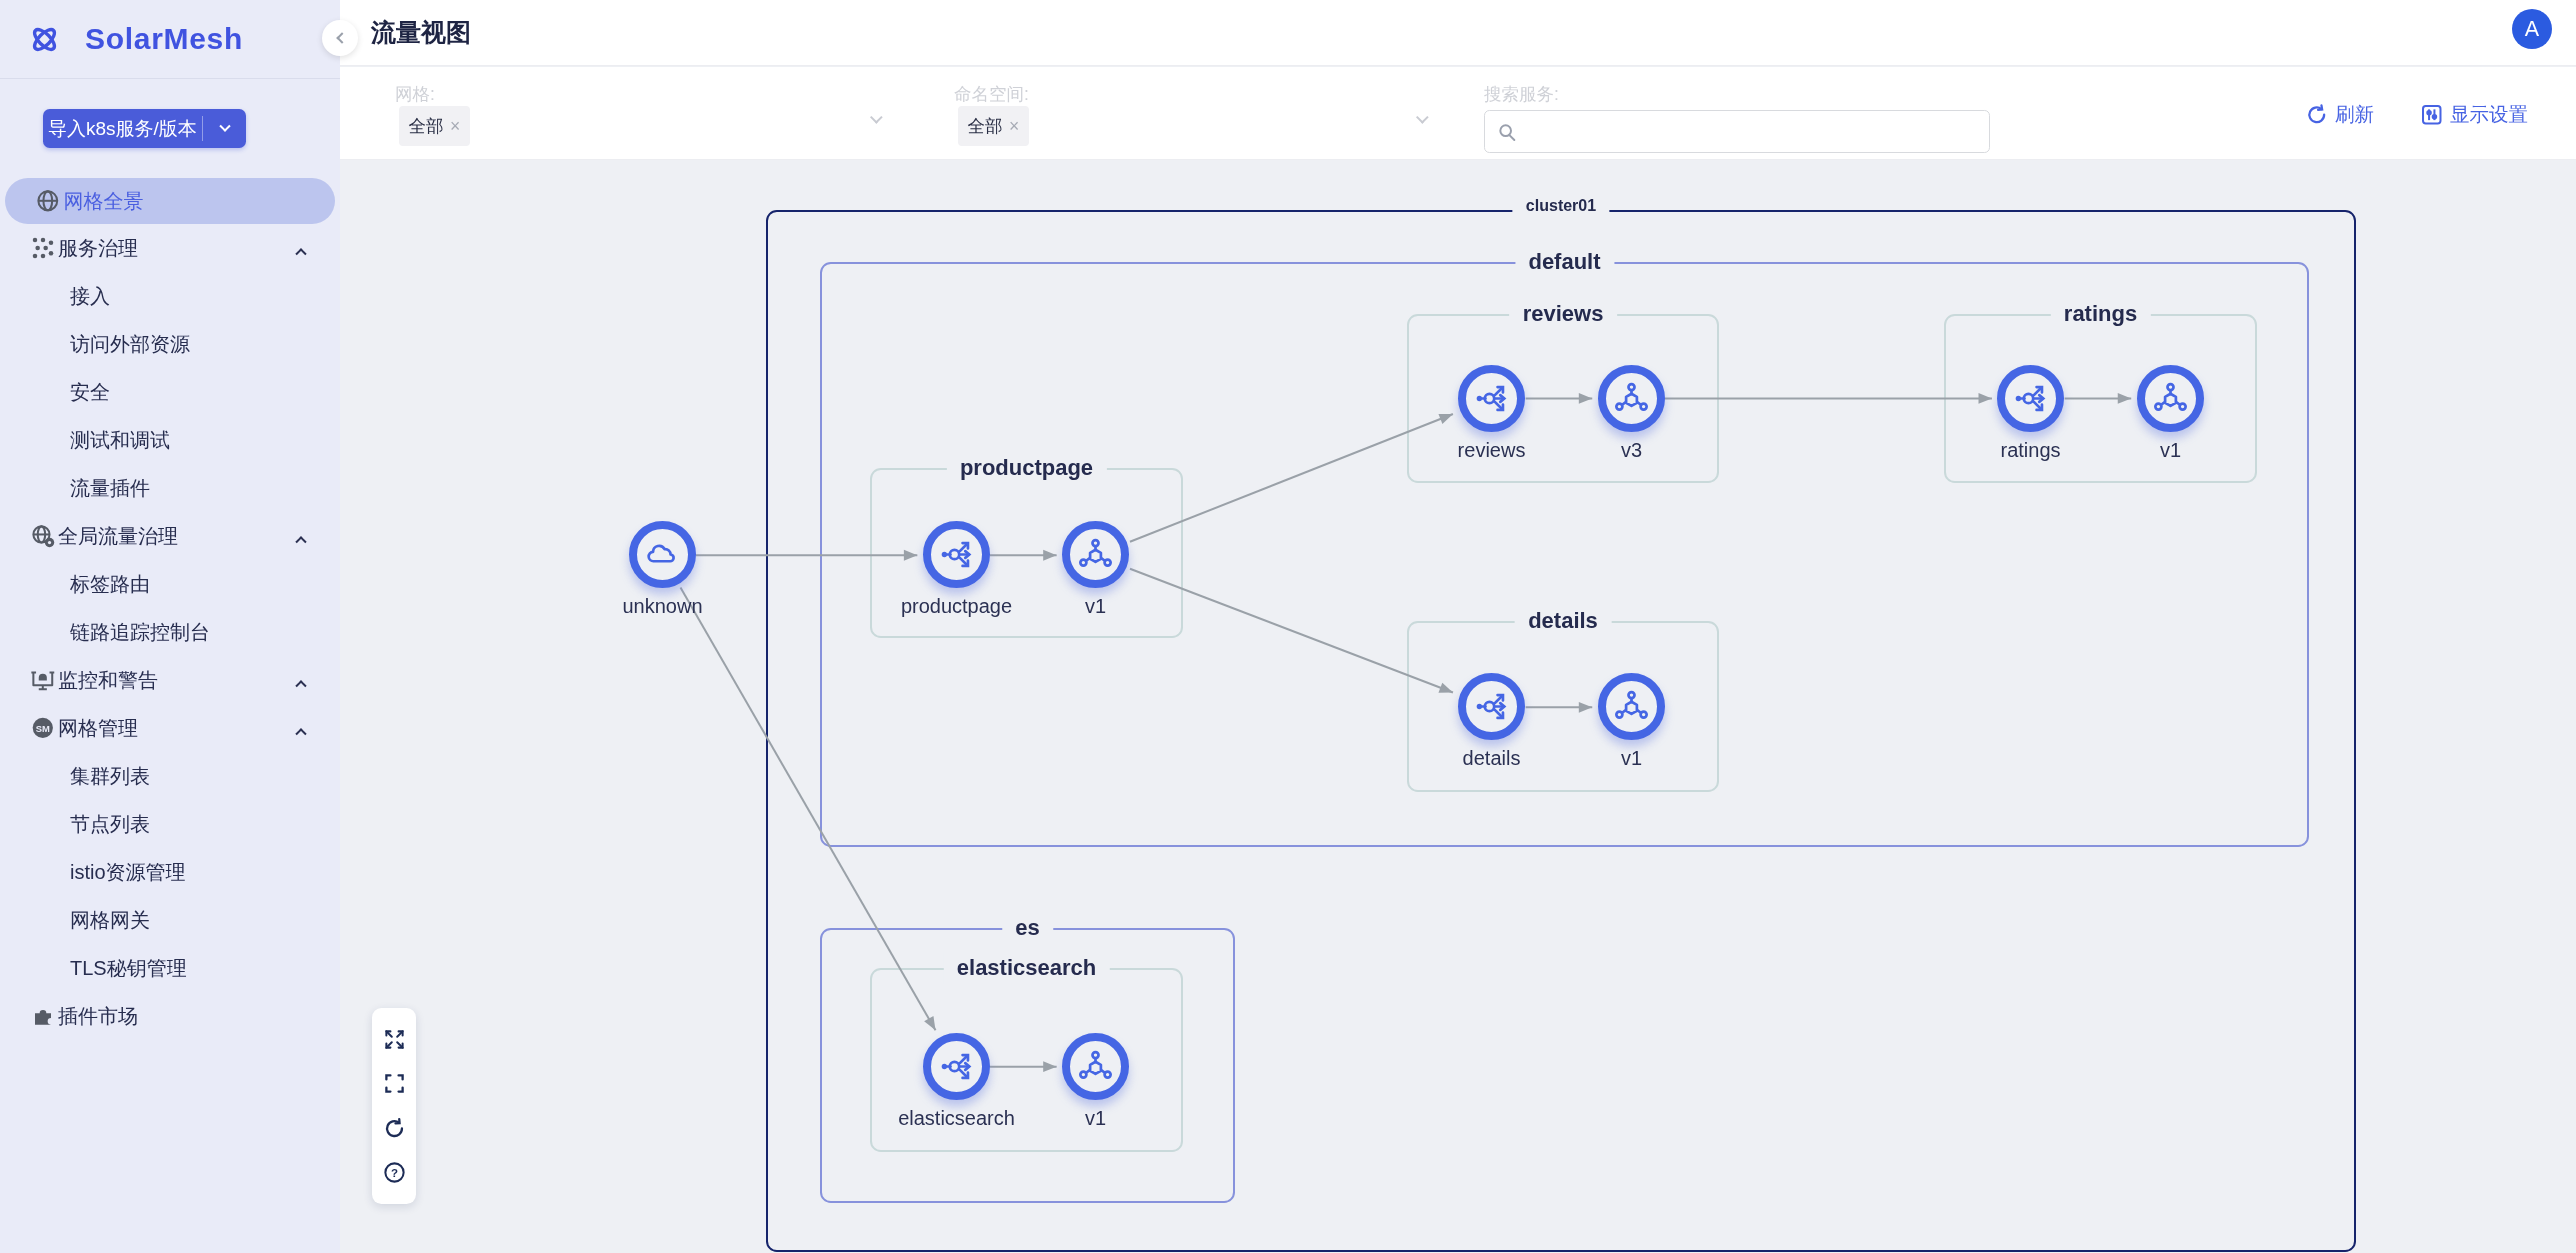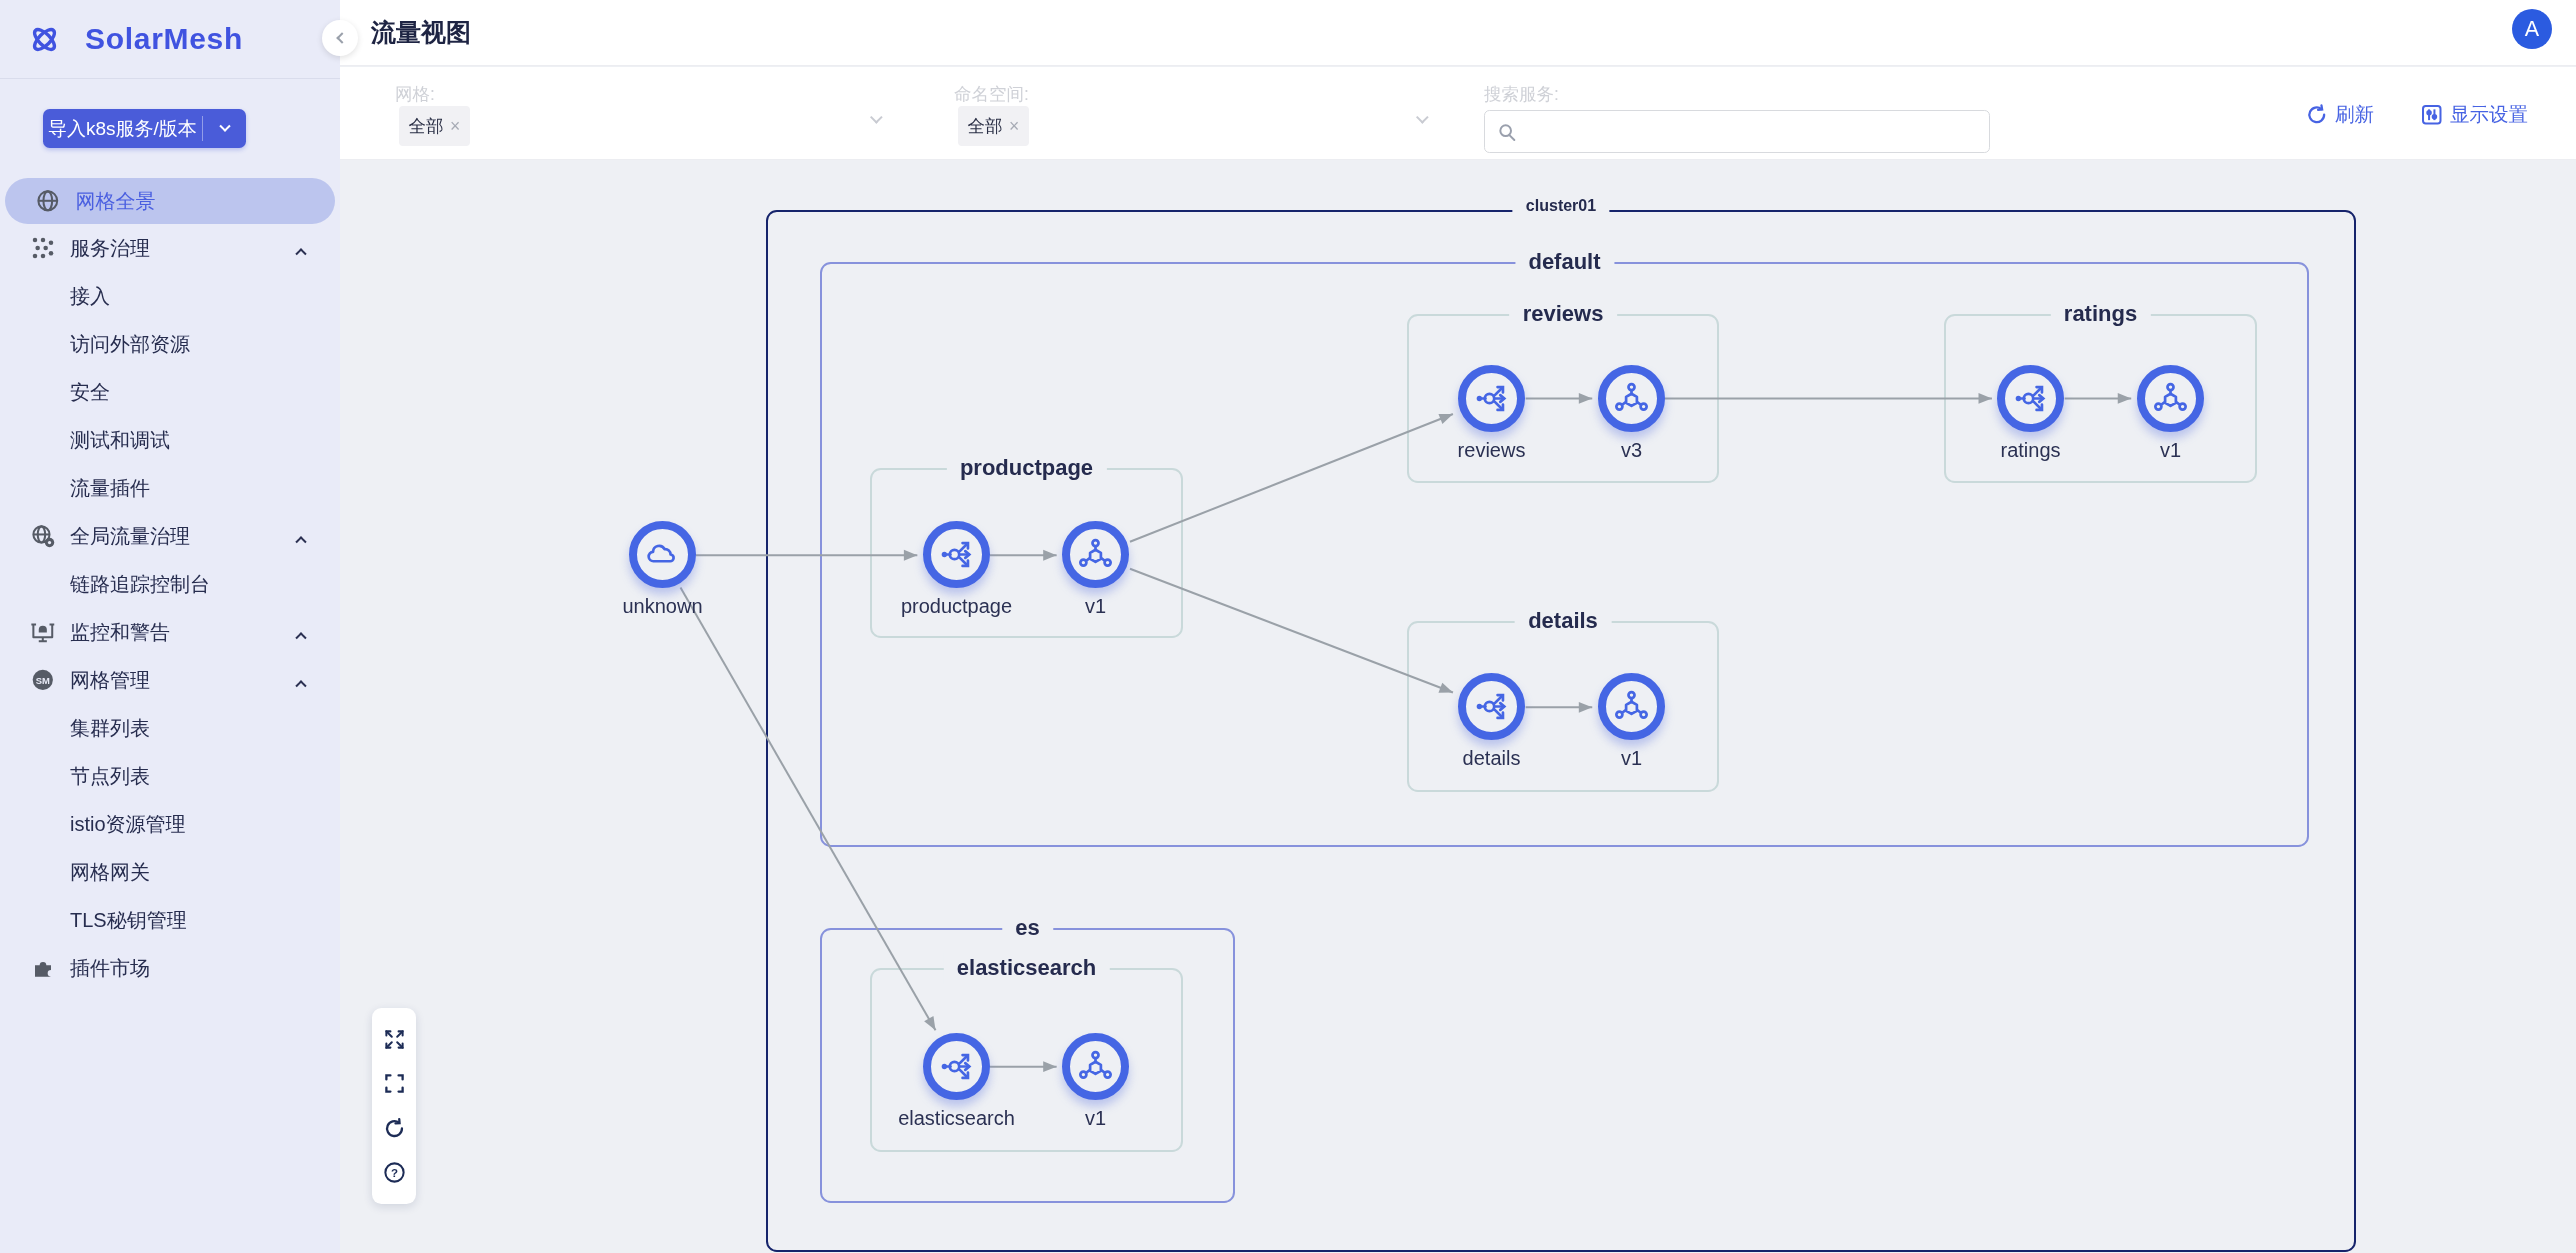--- a/index.html
+++ b/index.html
@@ -19,21 +19,21 @@
   .import-btn .split { width:1.3px; height:25.6px; background:rgba(255,255,255,.4); }
   .import-btn .caret { width:43px; display:flex; justify-content:center; }
   .chev { display:inline-block; width:10.8px; height:10.8px; border-left:2.7px solid currentColor;
     border-top:2.7px solid currentColor; }
   .chev.down { transform:rotate(-135deg) translate(2px,2px); }
   .chev.up { transform:rotate(45deg) translate(2px,2px); }
   .chev.left { transform:rotate(-45deg); }
   .menu { margin-top:30px; }
   .mi { height:48px; display:flex; align-items:center; font-size:20px; color:#272d4f; cursor:pointer; }
   .mi .ic { width:31px; margin-left:27px; display:flex; justify-content:center; }
-  .mi .lbl { margin-left:12px; flex:1; }
+  .mi .lbl { margin-left:0; flex:1; }
   .mi .arrow { margin-right:35px; color:#2b3052; }
   .mi.active { background:#bcc5ee; border-radius:24px; margin:0 5.4px; height:46px; }
   .mi.active .lbl { color:#4a5fe0; }
   .mi.child .lbl { margin-left:70px; }
 
   
   .header { position:absolute; left:340px; top:0; width:2236px; height:66px; background:#fff;
     border-bottom:1.3px solid #ecedf1; display:flex; align-items:center; z-index:4; }
   .page-title { margin-left:31px; font-size:25px; font-weight:bold; color:#1e2443; }
   .avatar { position:absolute; right:24px; top:9.4px; width:40px; height:40px; border-radius:50%;
@@ -190,20 +190,23 @@
               <line x1="5" y1="17" x2="29" y2="17"></line>
           </g>
           <circle cx="29" cy="29" r="7" fill="#565b66"></circle>
           <circle cx="29" cy="29" r="2.4" fill="#e9ebf8"></circle>
         </svg>
       </span>
       <span class="lbl">全局流量治理</span>
       <span class="arrow"><span class="chev up" style="width:8px;height:8px;border-width:2px;"></span></span>
     </div>
     <div class="mi child">
+        <span class="lbl">标签路由</span>
+      </div>
+    <div class="mi child">
         <span class="lbl">链路追踪控制台</span>
       </div>
 
     <div class="mi">
       <span class="ic">
         <svg width="25.6" height="25.6" viewBox="0 0 38 38" stroke="#565b66" stroke-width="3" fill="none" stroke-linejoin="round">
           <path d="M5 8 L5 27 L33 27 L33 8"></path>
             <path d="M2 8 L9 8 M29 8 L36 8"></path>
           <path d="M19 10 a6 6 0 0 1 6 6 v4 h-12 v-4 a6 6 0 0 1 6-6 Z" fill="#565b66" stroke="none"></path>
           <line x1="19" y1="27" x2="19" y2="33"></line>

